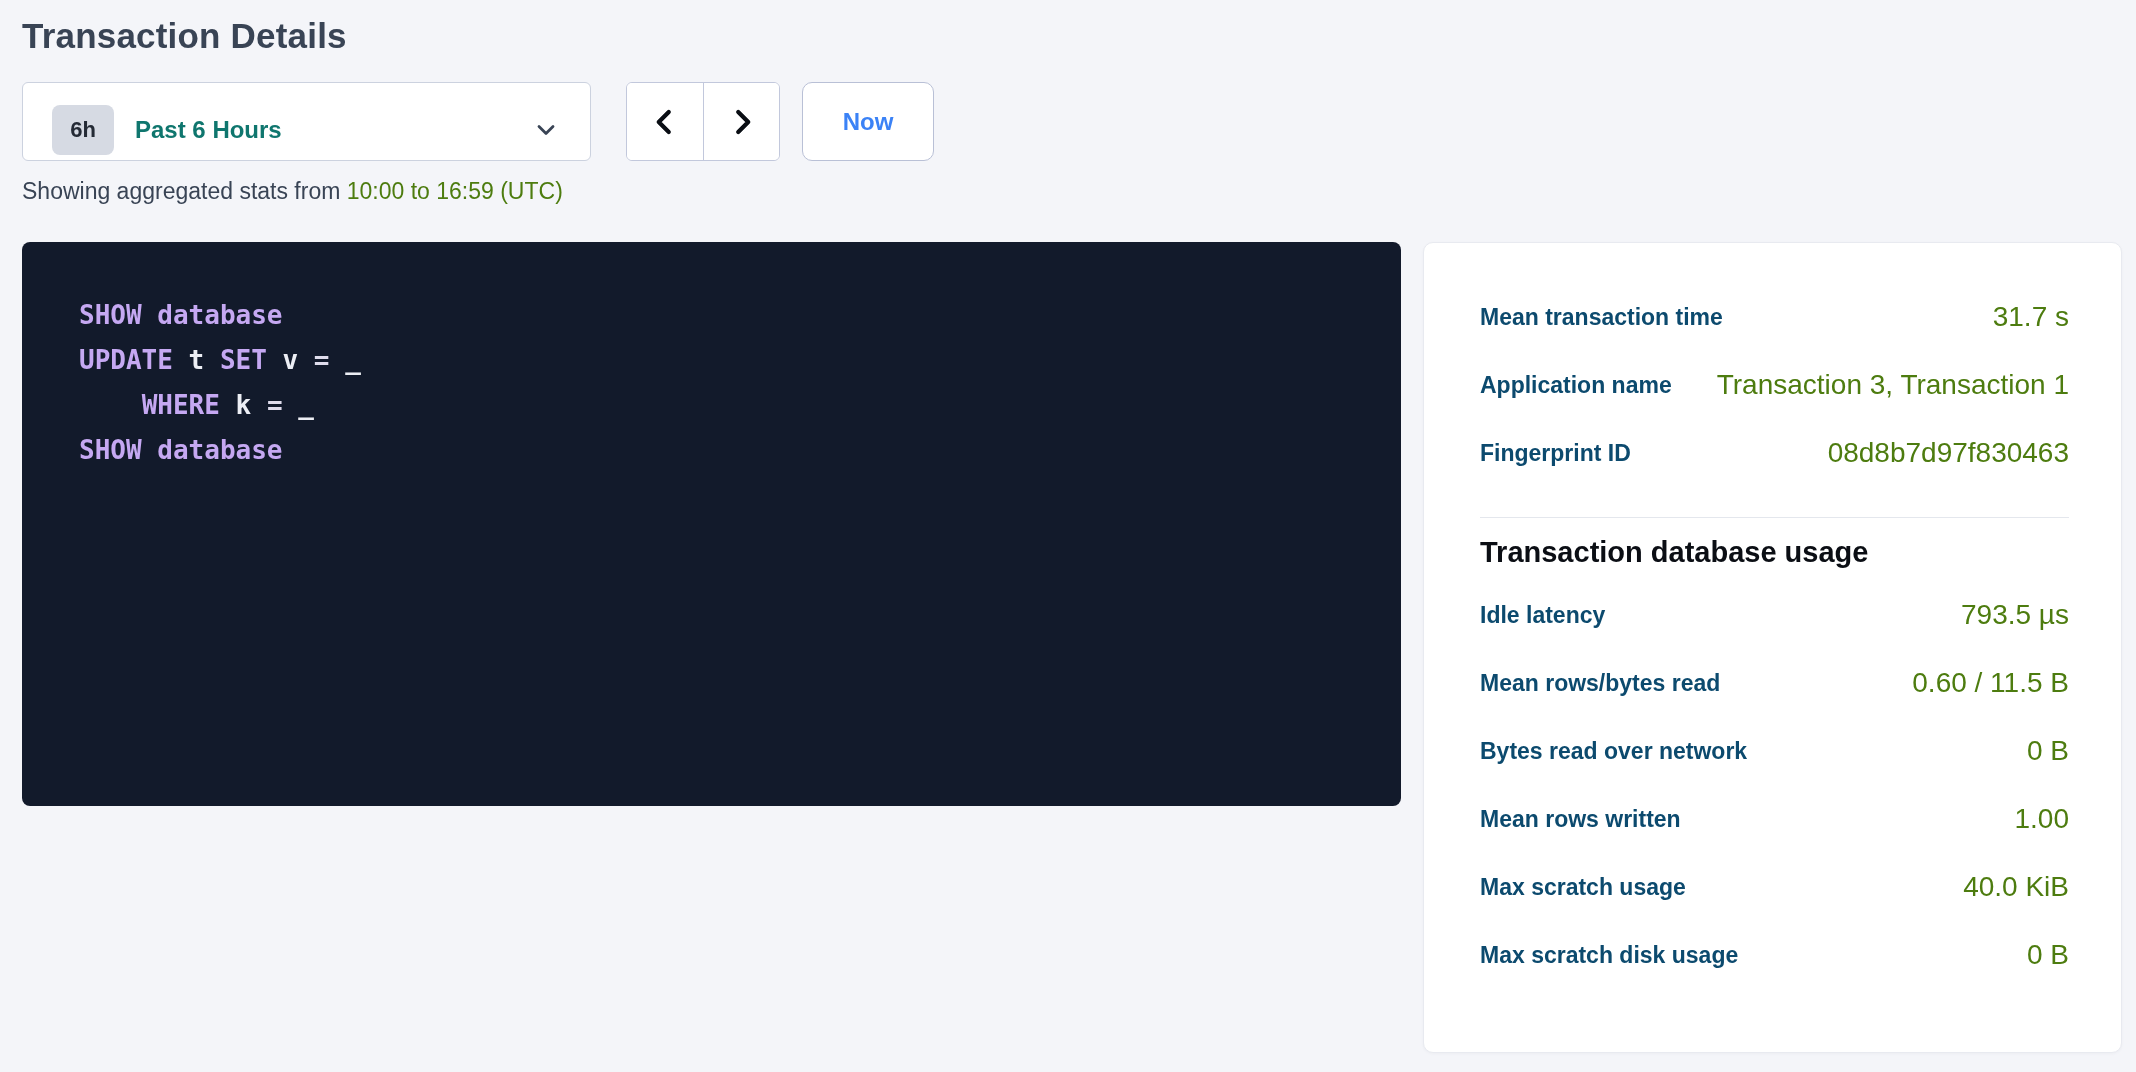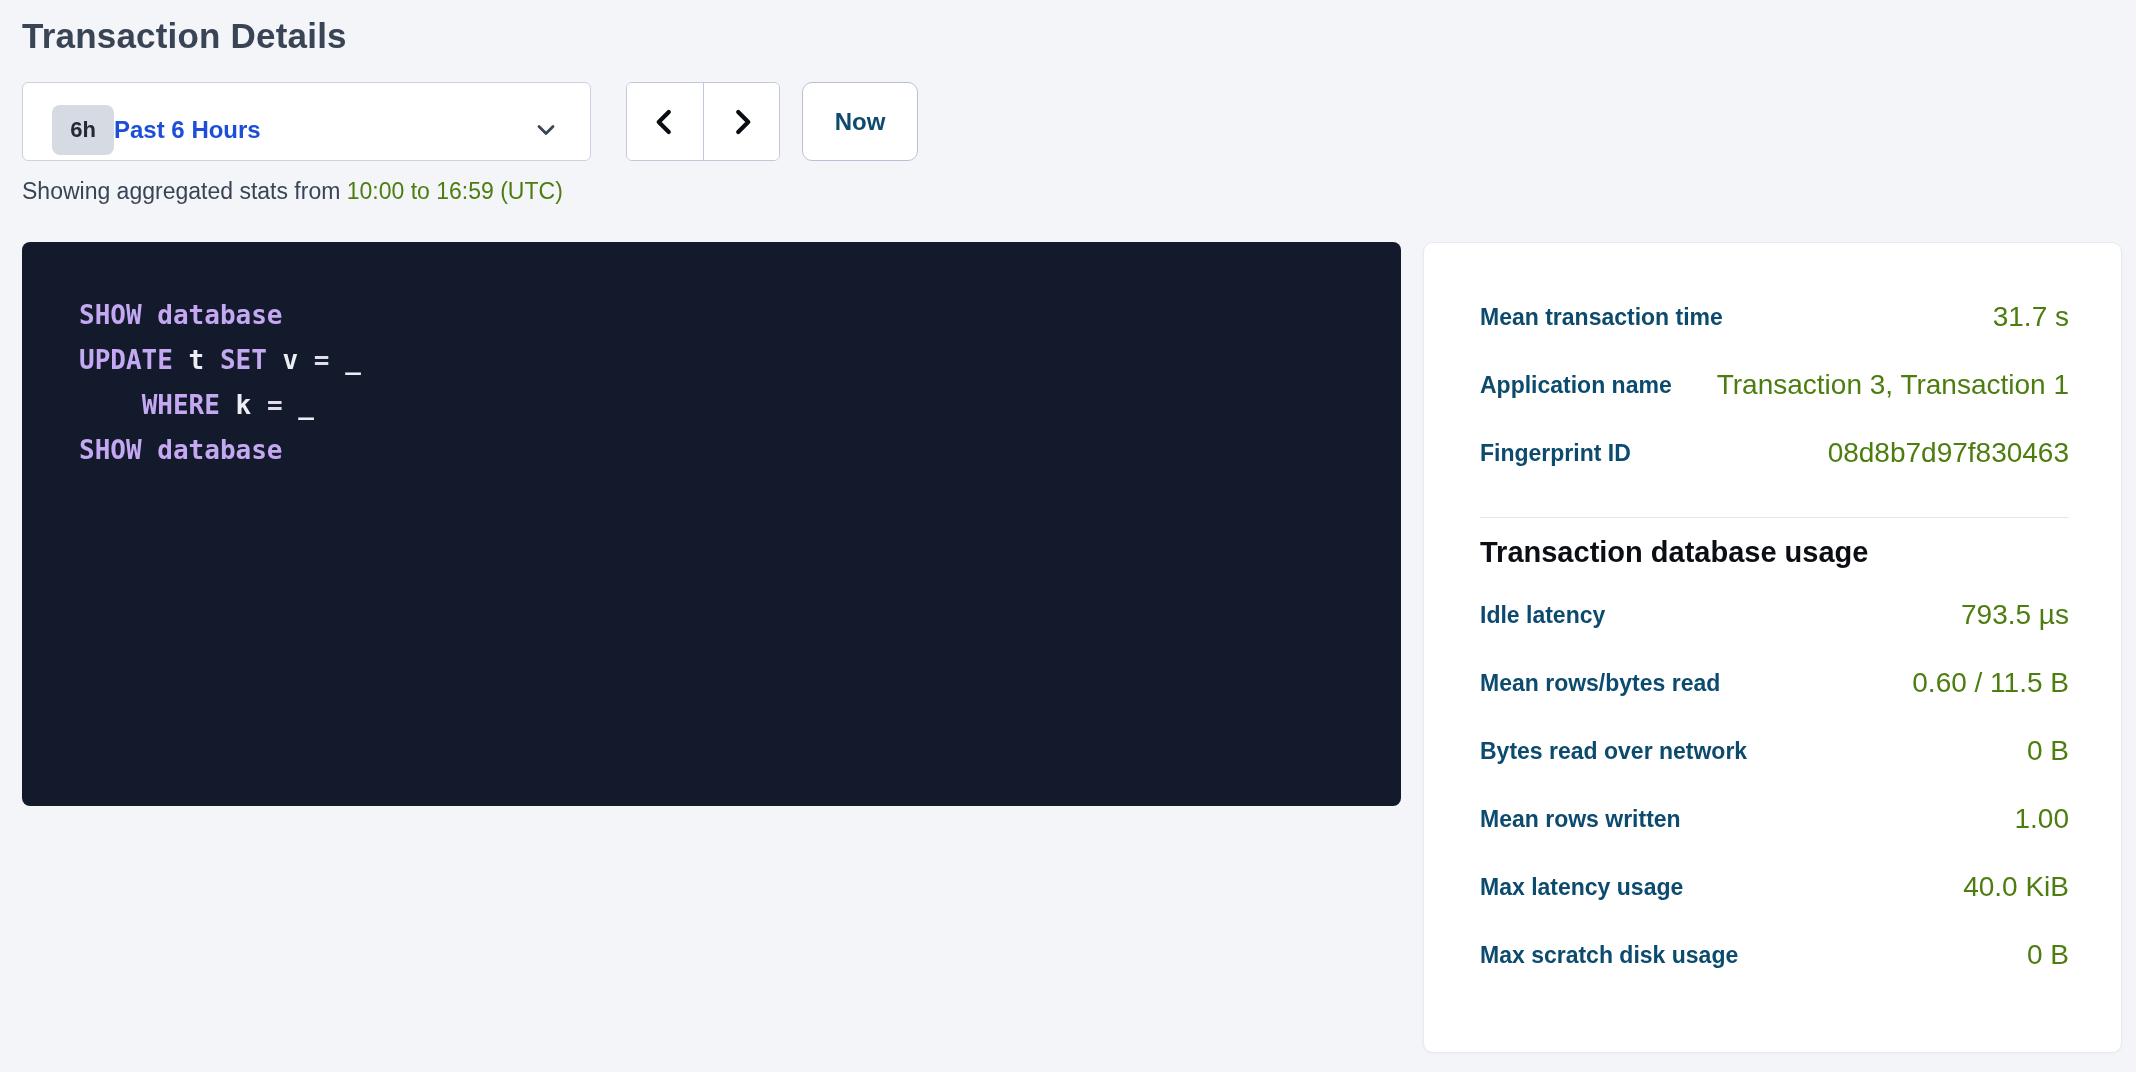--- a/index.html
+++ b/index.html
@@ -44,23 +44,24 @@
     font-weight: 700;
     border-radius: 8px;
     width: 62px;
     height: 50px;
     display: flex;
     align-items: center;
     justify-content: center;
     flex: 0 0 auto;
   }
   .range-label {
+    margin-left: 21px;
     font-size: 24px;
     font-weight: 600;
-    color: #1d4ed8;
+    color: #0f766e;
     flex: 1 1 auto;
   }
   .chevron-down-icon { flex: 0 0 auto; display: flex; }
 
   .arrow-group {
     display: flex;
     margin-left: 35px;
     border: 1px solid #c2c8dc;
     border-radius: 6px;
     background: #ffffff;
@@ -72,28 +73,28 @@
     border: none;
     display: flex;
     align-items: center;
     justify-content: center;
     cursor: pointer;
   }
   .arrow-btn + .arrow-btn { border-left: 1px solid #c2c8dc; }
 
   .now-btn {
     margin-left: 22px;
-    width: 116px;
+    width: 132px;
     background: #ffffff;
     border: 1px solid #b9c0d6;
     border-radius: 10px;
     font-family: "Liberation Sans", sans-serif;
     font-size: 24px;
     font-weight: 600;
-    color: #0c4a6e;
+    color: #3b82f6;
     cursor: pointer;
   }
 
   .stats-summary {
     margin-top: 17px;
     font-size: 23px;
     color: #394455;
   }
   .stats-summary b { font-weight: 400; color: #4d7c0f; }
 
@@ -224,21 +225,21 @@
           </div>
           <div class="kv-row">
             <span class="kv-label">Bytes read over network</span>
             <span class="kv-value">0 B</span>
           </div>
           <div class="kv-row">
             <span class="kv-label">Mean rows written</span>
             <span class="kv-value">1.00</span>
           </div>
           <div class="kv-row">
-            <span class="kv-label">Max latency usage</span>
+            <span class="kv-label">Max scratch usage</span>
             <span class="kv-value">40.0 KiB</span>
           </div>
           <div class="kv-row">
             <span class="kv-label">Max scratch disk usage</span>
             <span class="kv-value">0 B</span>
           </div>
         </div>
     </div>
 
   </div>

